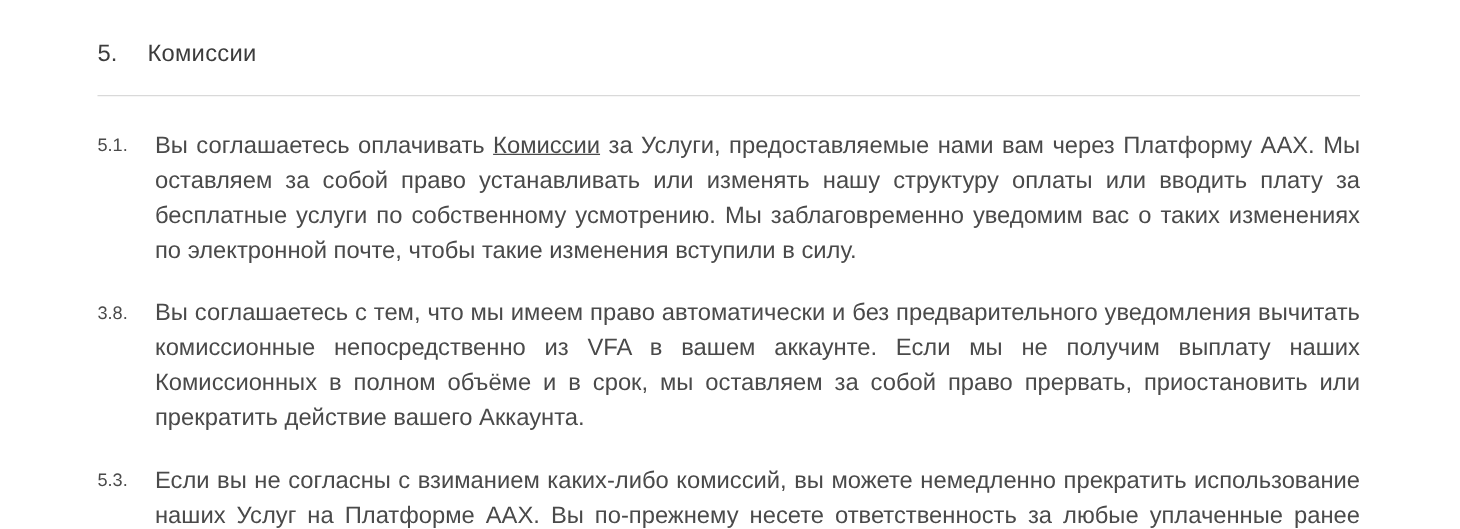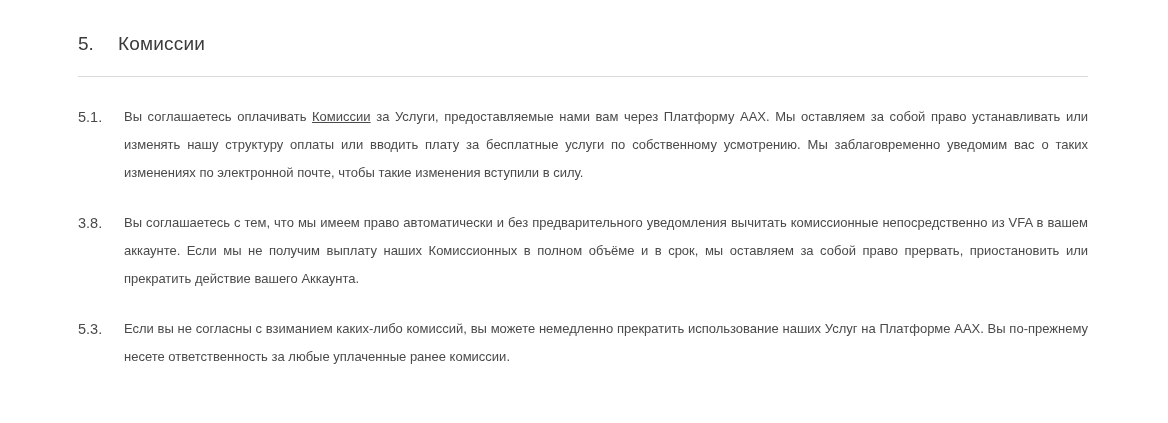--- a/index.html
+++ b/index.html
@@ -59,21 +59,21 @@
   .clause .cnum {
     flex: 0 0 46px;
     width: 46px;
     font-size: 14.5px;
     line-height: 28px;
     color: #4a4a4a;
     white-space: nowrap;
   }
   .clause .ctext {
     flex: 1 1 auto;
-    font-size: 13px;
+    font-size: 19px;
     line-height: 28px;
     color: #4a4a4a;
     text-align: justify;
     text-justify: inter-word;
     hyphens: none;
   }
   .clause .ctext a,
   .link-underline {
     color: #4a4a4a;
     text-decoration: underline;

